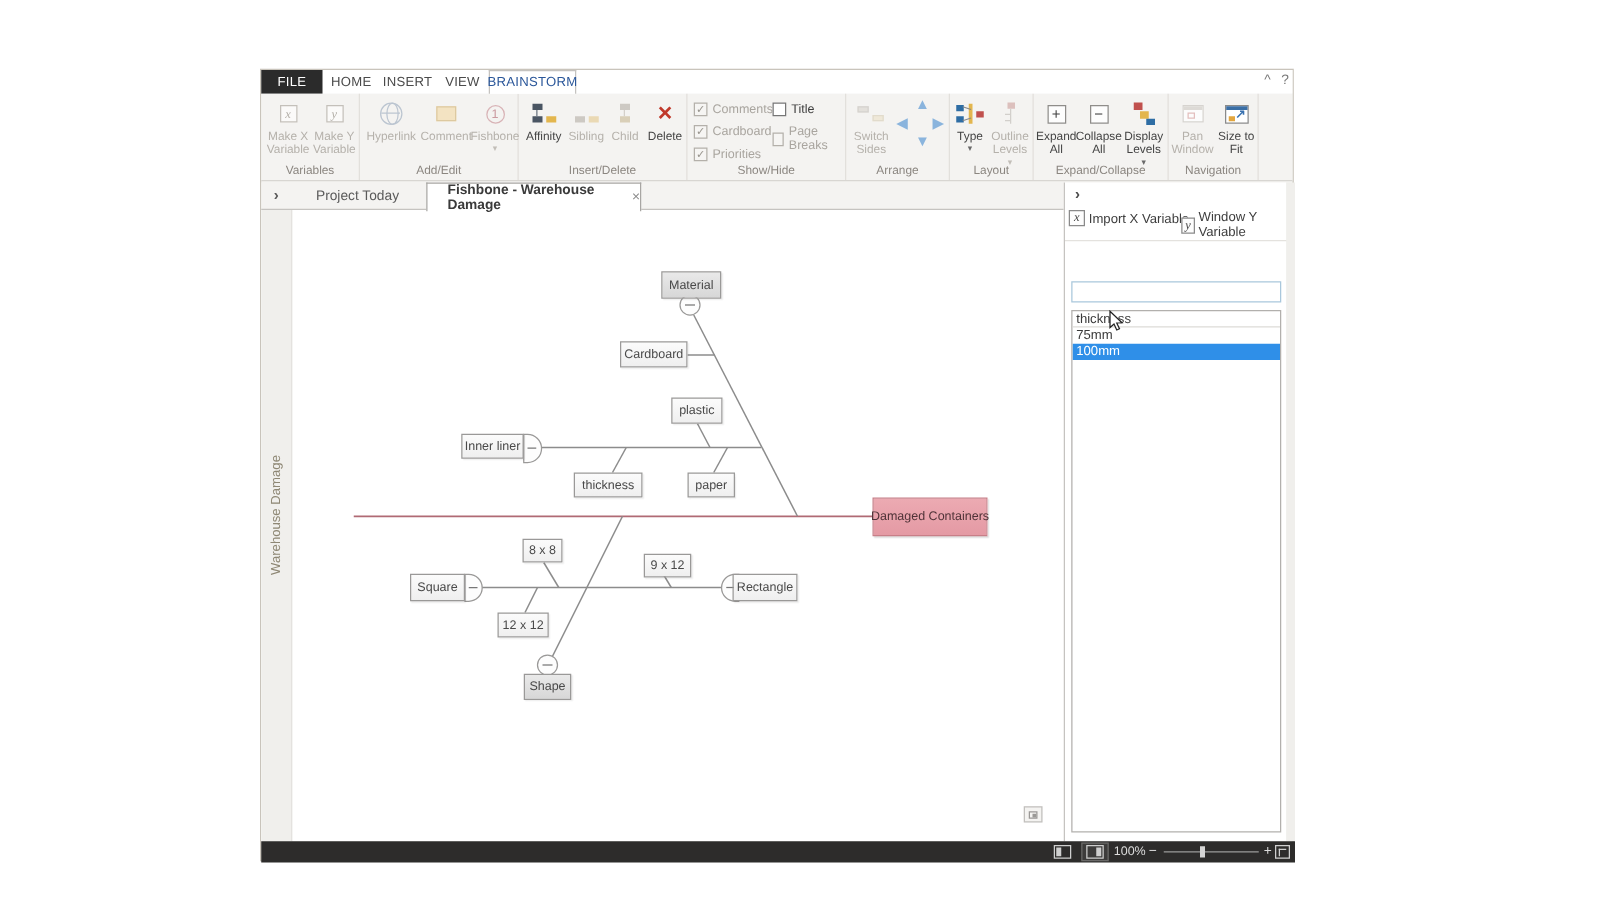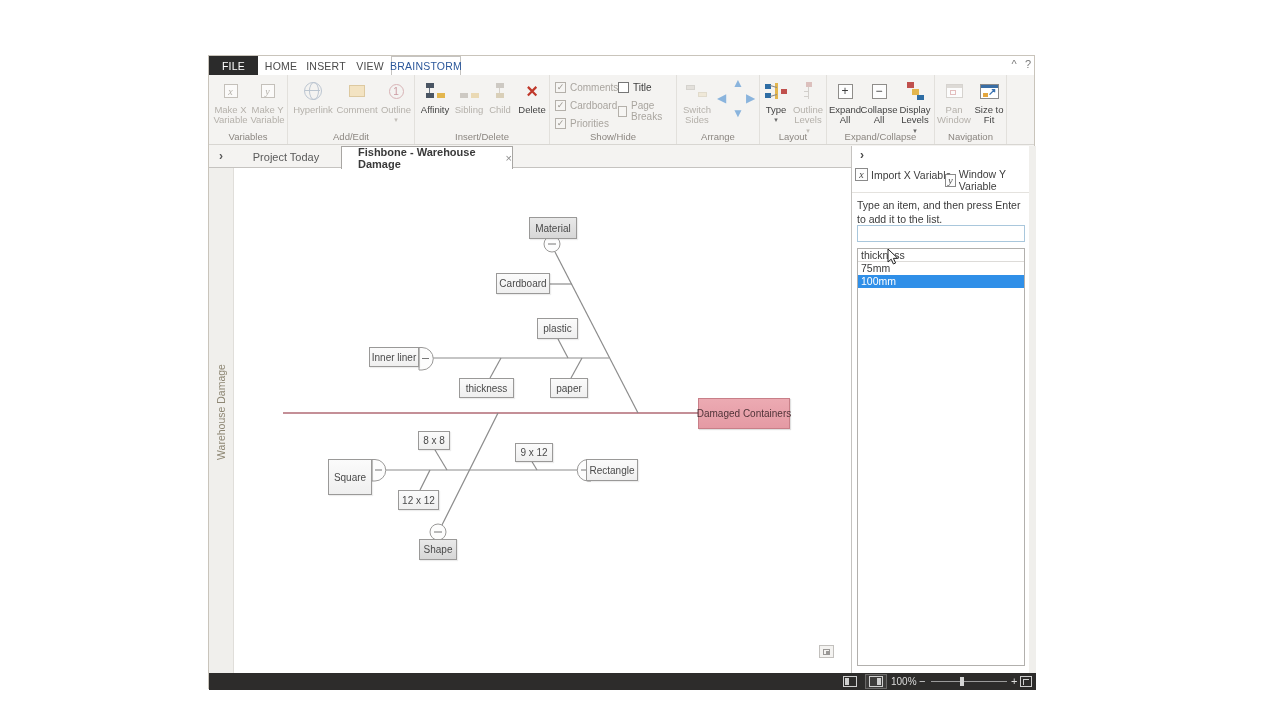--- a/index.html
+++ b/index.html
@@ -168,21 +168,21 @@
         <div class="rbtn disabled" style="left:47px;width:44px">
           <div class="ricon">
               <span class="commenticon"></span>
             </div>
           <div>Comment</div>
         </div>
         <div class="rbtn disabled" style="left:91px;width:34px">
           <div class="ricon">
               <span class="priicon">1</span>
             </div>
-          <div>Outline</div>
+          <div>Fishbone</div>
           <div class="caret">▾</div>
         </div>
         <div class="rgrouplabel">Add/Edit</div>
       </div>
 
       <div class="rgroup" style="left:206px;width:135px">
         <div class="rbtn" style="left:3px;width:34px">
           <div class="ricon">
             <span class="orgchart">
                 <span class="b1"></span>
@@ -414,21 +414,21 @@
 
         <div class="node grey" style="left:295px;top:49px;width:48px;height:22px">Material</div>
         <div class="node" style="left:262px;top:105px;width:54px;height:21px">Cardboard</div>
         <div class="node" style="left:303px;top:150px;width:41px;height:21px">plastic</div>
         <div class="node" style="left:135px;top:179px;width:50px;height:20px">Inner liner</div>
         <div class="node" style="left:225px;top:210px;width:55px;height:20px">thickness</div>
         <div class="node" style="left:316px;top:210px;width:38px;height:20px">paper</div>
         <div class="node pink" style="left:464px;top:230px;width:92px;height:31px">Damaged Containers</div>
         <div class="node" style="left:184px;top:263px;width:32px;height:19px">8 x 8</div>
         <div class="node" style="left:281px;top:275px;width:38px;height:19px">9 x 12</div>
-        <div class="node" style="left:94px;top:291px;width:44px;height:36px">Square</div>
+        <div class="node" style="left:94px;top:291px;width:44px;height:22px">Square</div>
         <div class="node" style="left:352px;top:291px;width:52px;height:22px">Rectangle</div>
         <div class="node" style="left:164px;top:322px;width:41px;height:20px">12 x 12</div>
         <div class="node grey" style="left:185px;top:371px;width:38px;height:21px">Shape</div>
 
         <div class="cornerbtn">
             <span class="inner"></span>
           </div>
       </div>
     </div>
 
@@ -436,21 +436,20 @@
       <div class="pchev">›</div>
       <div class="impbtn" style="left:3px">
         <span class="impicon">x</span>
         <span>Import X Variable</span>
       </div>
       <div class="impbtn" style="left:93px">
         <span class="impicon">y</span>
         <span>Window Y Variable</span>
       </div>
       <div class="psep"></div>
-      <div class="phint">Type an item, and then press Enter to add it to the list.</div>
       <input class="pinput" type="text" value="" style="">
       <div class="plist">
         <div class="plitem first">thickness</div>
         <div class="plitem">75mm</div>
         <div class="plitem selected">100mm</div>
       </div>
     </div>
     <div class="rpgap"></div>
 
     <div class="statusbar">

